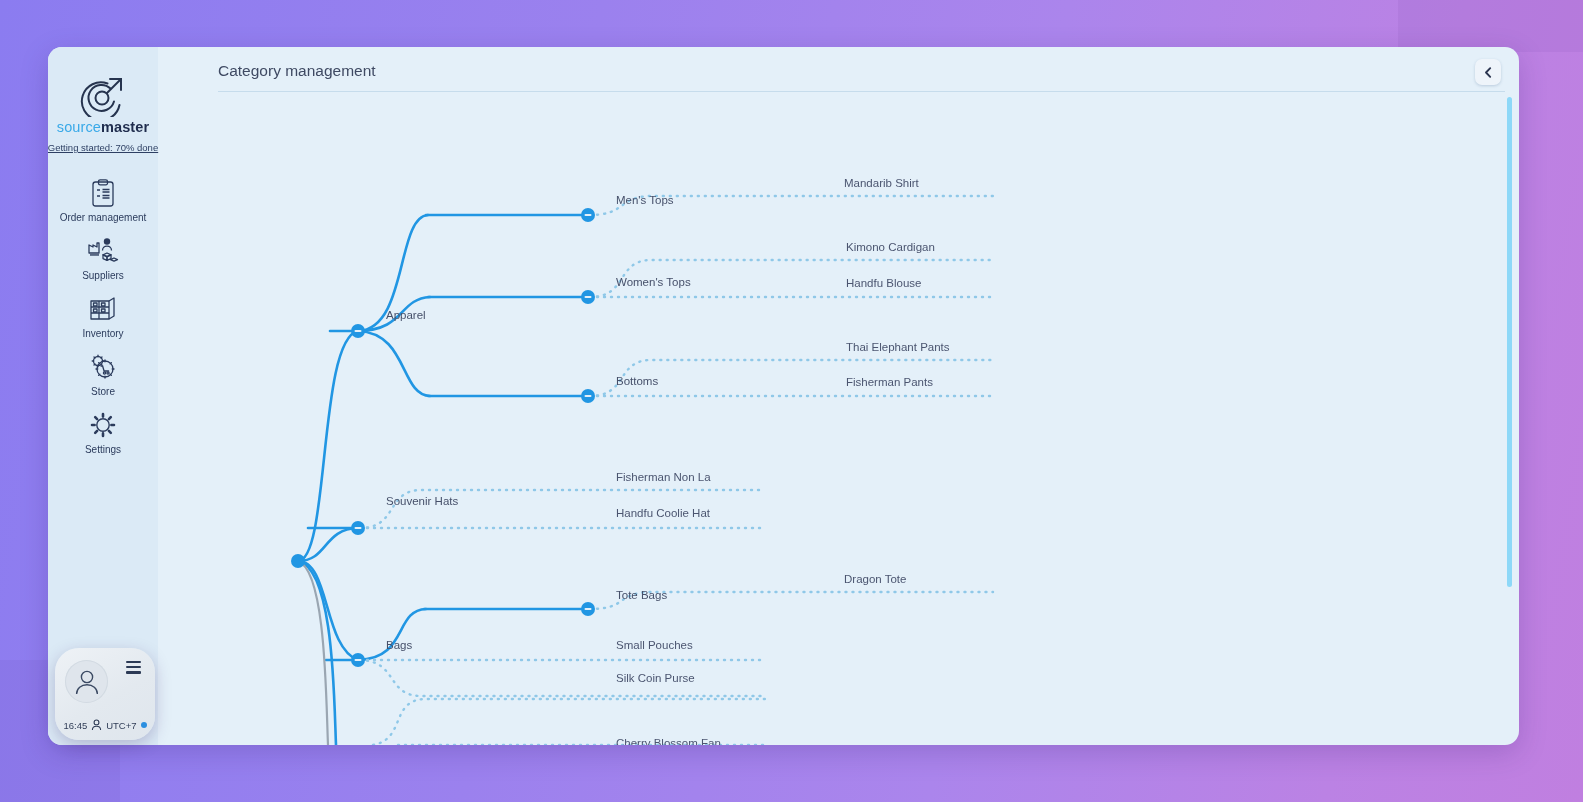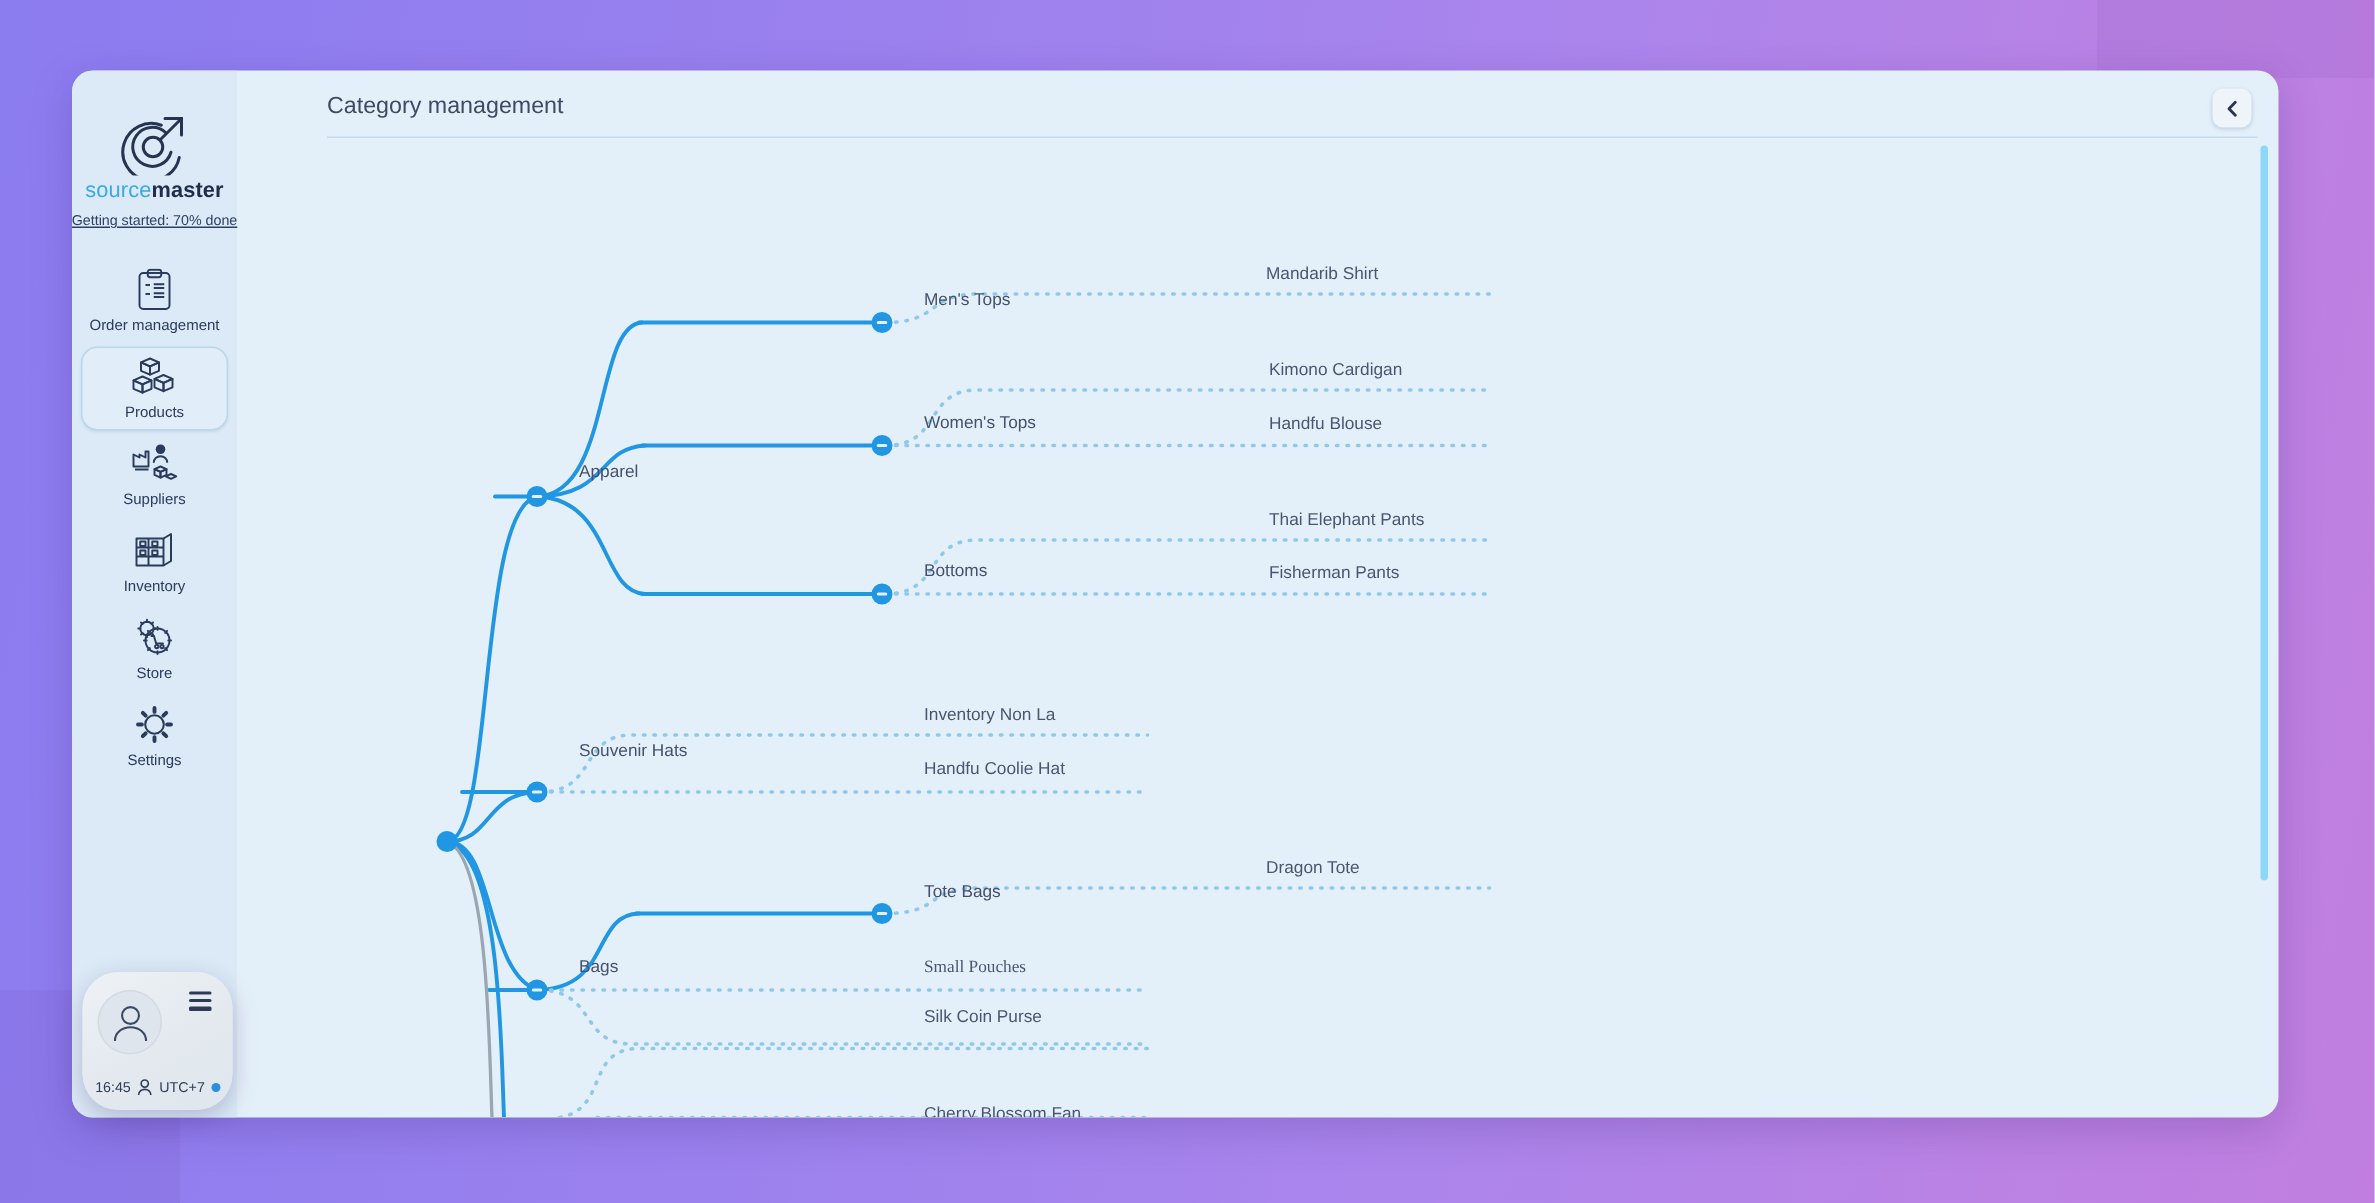--- a/index.html
+++ b/index.html
@@ -163,36 +163,20 @@
           <svg width="26" height="28" viewBox="0 0 26 28" fill="none" stroke="#2b3b5c" stroke-width="1.3">
             <rect x="3" y="3" width="20" height="24" rx="2.5"></rect>
             <rect x="8.5" y="0.8" width="9" height="5" rx="1.6"></rect>
             <path d="M7 11h3M7 17h3"></path>
               <path d="M12.5 10.5h7M12.5 13h7M12.5 16.5h7M12.5 19h7"></path>
           </svg>
         </div>
         <div class="nav-label">Order management</div>
       </div>
 
-      <div class="nav-item selected">
-        <div class="nav-icon">
-          <svg width="30" height="28" viewBox="0 0 30 28" fill="none" stroke="#2b3b5c" stroke-width="1.3" stroke-linejoin="round">
-            <path d="M12 2l6 2.6-6 2.6-6-2.6z"></path>
-              <path d="M6 4.6v5.6l6 2.6V7.2z"></path>
-              <path d="M18 4.6v5.6l-6 2.6V7.2z"></path>
-            <path d="M7 14l6 2.6L7 19.2 1 16.6z"></path>
-              <path d="M1 16.6v5.6L7 24.8v-5.6z"></path>
-              <path d="M13 16.6v5.6L7 24.8v-5.6z"></path>
-            <path d="M21 13l6 2.6-6 2.6-6-2.6z"></path>
-              <path d="M15 15.6v5.6L21 23.8v-5.6z"></path>
-              <path d="M27 15.6v5.6L21 23.8v-5.6z"></path>
-          </svg>
-        </div>
-        <div class="nav-label">Products</div>
-      </div>
 
 
       <div class="nav-item">
         <div class="nav-icon">
           <svg width="32" height="28" viewBox="0 0 32 28" fill="none" stroke="#2b3b5c" stroke-width="1.3" stroke-linejoin="round">
             <circle cx="20" cy="4.5" r="3.2" fill="#2b3b5c" stroke="none"></circle>
             <path d="M15.5 13.5c0-2.6 2-4.4 4.5-4.4s4.5 1.8 4.5 4.4"></path>
             <path d="M2 16V8l4 2V8l4 2V6h2v10z"></path>
             <path d="M3 18h9"></path>
             <path d="M20 16l4 1.8-4 1.8-4-1.8z"></path>
@@ -363,24 +347,24 @@
       <div class="node-label" style="left:458px; top:276px;">Bottoms</div>
       <div class="node-label" style="left:228px; top:396px;">Souvenir Hats</div>
       <div class="node-label" style="left:228px; top:540px;">Bags</div>
       <div class="node-label" style="left:458px; top:490px;">Tote Bags</div>
 
       <div class="node-label leaf-label" style="left:686px; top:78px;">Mandarib Shirt</div>
       <div class="node-label leaf-label" style="left:688px; top:142px;">Kimono Cardigan</div>
       <div class="node-label leaf-label" style="left:688px; top:178px;">Handfu Blouse</div>
       <div class="node-label leaf-label" style="left:688px; top:242px;">Thai Elephant Pants</div>
       <div class="node-label leaf-label" style="left:688px; top:277px;">Fisherman Pants</div>
-      <div class="node-label leaf-label" style="left:458px; top:372px;">Inventory Non La</div>
+      <div class="node-label leaf-label" style="left:458px; top:372px;">Fisherman Non La</div>
       <div class="node-label leaf-label" style="left:458px; top:408px;">Handfu Coolie Hat</div>
       <div class="node-label leaf-label" style="left:686px; top:474px;">Dragon Tote</div>
-      <div class="node-label leaf-label" style="left:458px; top:540px;font-family:Liberation Serif, serif;">Small Pouches</div>
+      <div class="node-label leaf-label" style="left:458px; top:540px;">Small Pouches</div>
       <div class="node-label leaf-label" style="left:458px; top:573px;">Silk Coin Purse</div>
       <div class="node-label leaf-label" style="left:458px; top:638px;">Cherry Blossom Fan</div>
 
     </div>
 
     <div class="vscroll-track"></div>
     <div class="vscroll-thumb"></div>
   </div>
 </div>
 

